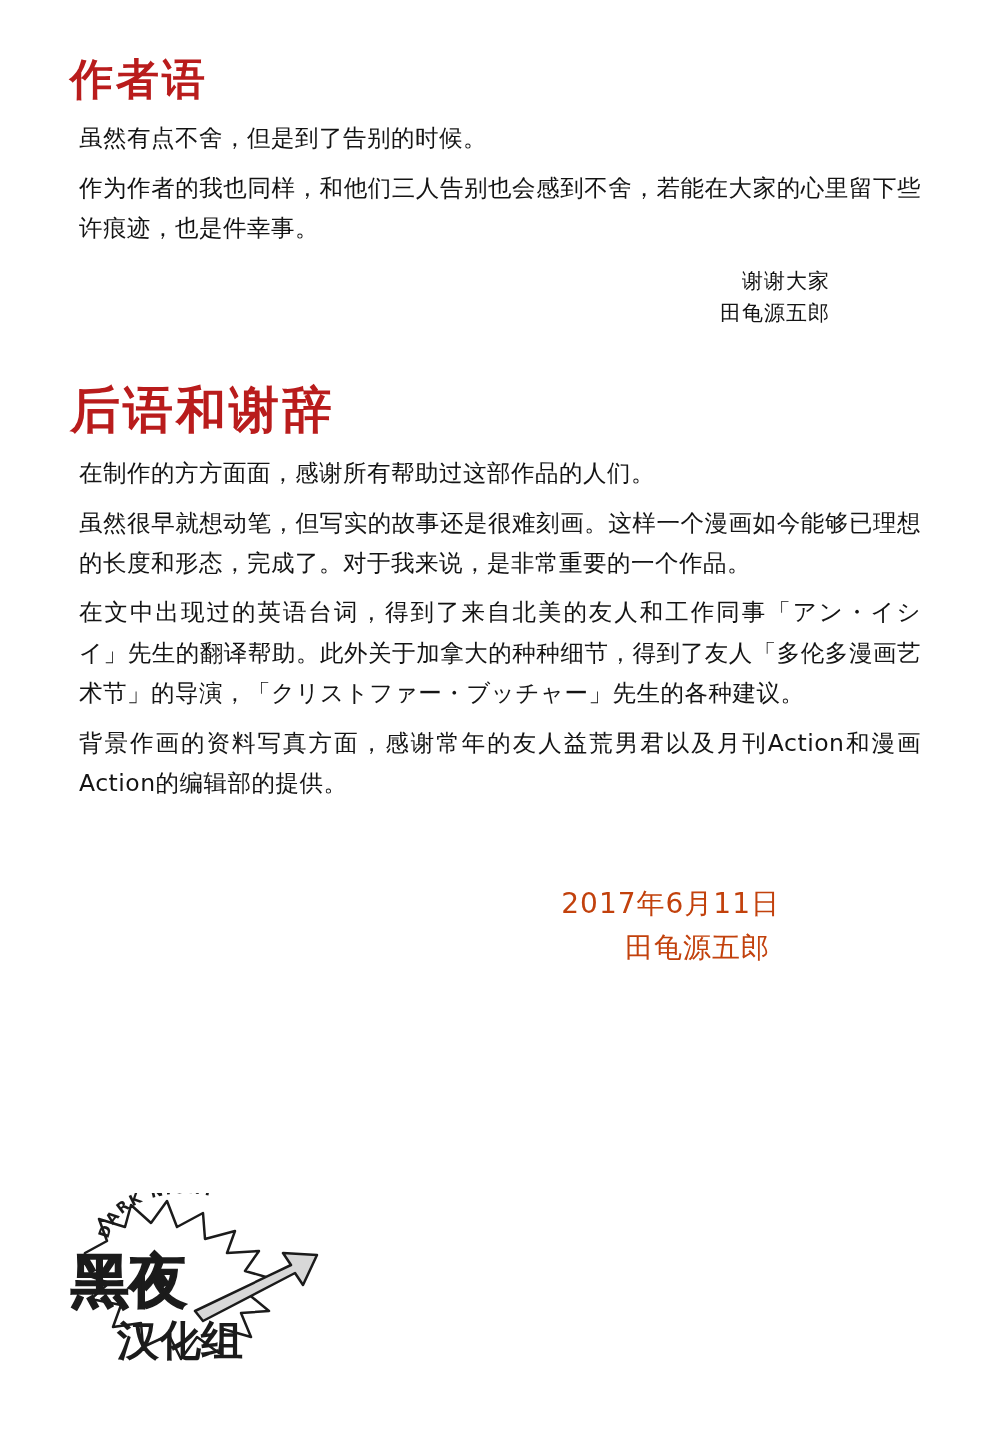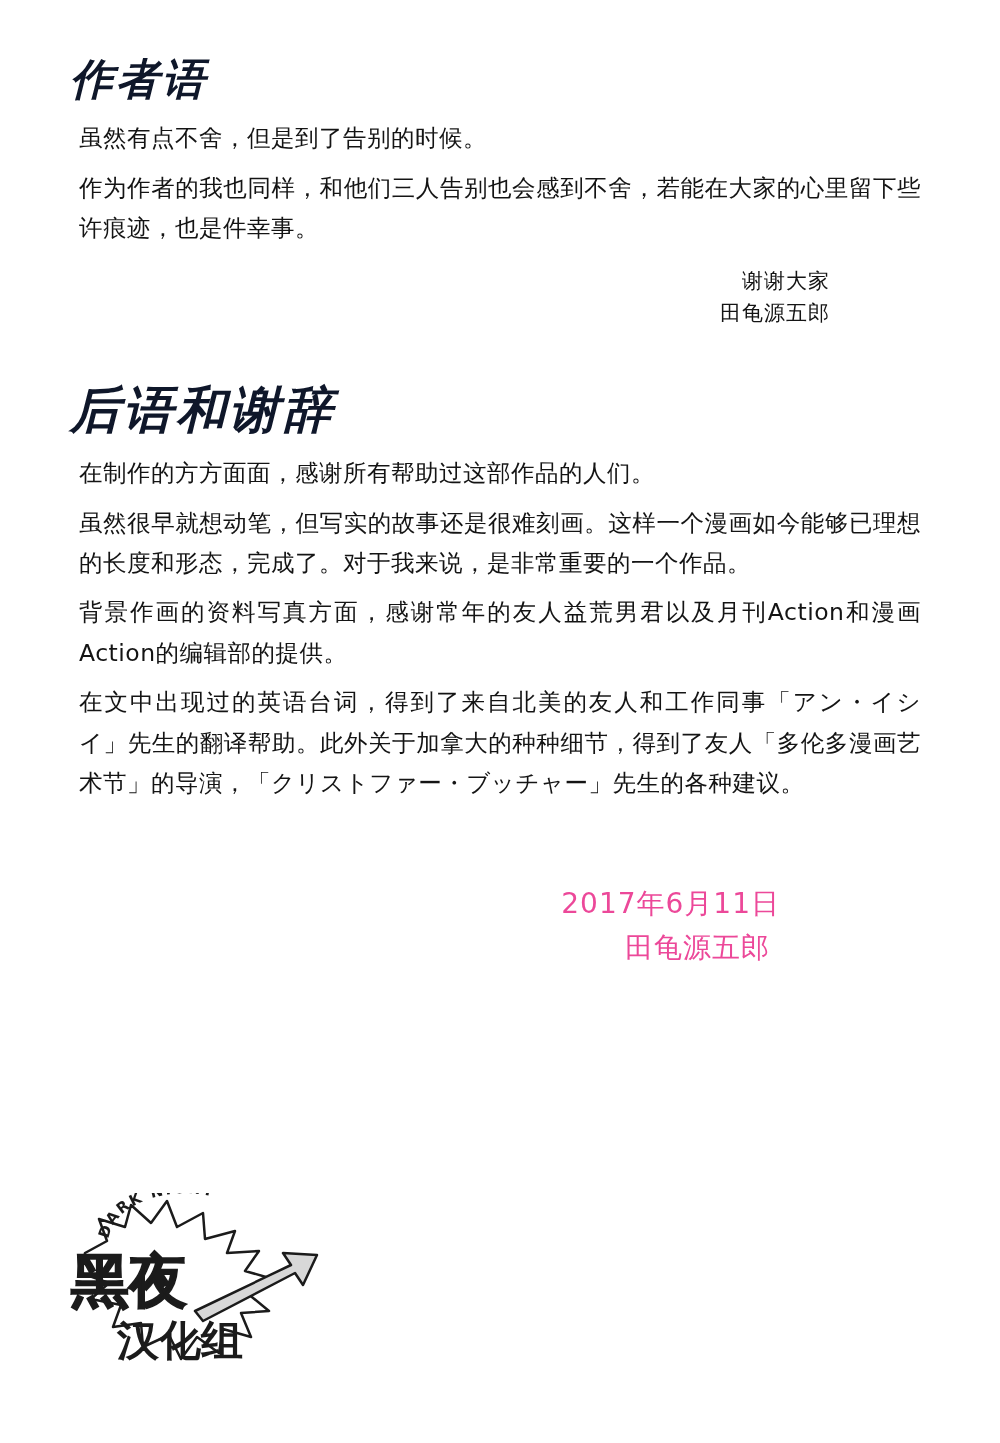--- a/index.html
+++ b/index.html
@@ -22,24 +22,23 @@
     position: absolute;
     left: 70px;
     top: 55px;
     width: 860px;
   }
   .heading {
     font-family: "DejaVu Sans", sans-serif;
     font-size: 43px;
     font-weight: bold;
     letter-spacing: 3px;
-    color: #0f172a;
+    color: #b91c1c;
     margin: 0 0 14px 0;
     line-height: 1.15;
-    font-style: italic;
   }
   .heading-2 {
     font-size: 50px;
     margin-top: 0;
   }
   .para {
     font-family: "DejaVu Sans", sans-serif;
     font-size: 23.5px;
     line-height: 1.72;
     color: #141414;
@@ -67,21 +66,21 @@
   }
   .section-2 .para {
     margin-bottom: 0px;
   }
   .date-block {
     margin-top: 78px;
     text-align: right;
     padding-right: 150px;
     font-size: 28px;
     line-height: 1.6;
-    color: #ec4899;
+    color: #c2410c;
     letter-spacing: 2px;
   }
   .date-block .sig-line:last-child {
     padding-right: 10px;
   }
 
   
   .stamp {
     position: absolute;
     left: 55px;
@@ -113,22 +112,22 @@
       <div class="signature-block">
         <span class="sig-line">谢谢大家</span>
         <span class="sig-line">田龟源五郎</span>
       </div>
     </div>
 
     <div class="section-2">
       <h1 class="heading heading-2">后语和谢辞</h1>
       <p class="para">在制作的方方面面，感谢所有帮助过这部作品的人们。</p>
       <p class="para">虽然很早就想动笔，但写实的故事还是很难刻画。这样一个漫画如今能够已理想的长度和形态，完成了。对于我来说，是非常重要的一个作品。</p>
+      <p class="para">在文中出现过的英语台词，得到了来自北美的友人和工作同事「アン・イシイ」先生的翻译帮助。此外关于加拿大的种种细节，得到了友人「多伦多漫画艺术节」的导演，「クリストファー・ブッチャー」先生的各种建议。</p>
       <p class="para">背景作画的资料写真方面，感谢常年的友人益荒男君以及月刊Action和漫画Action的编辑部的提供。</p>
-      <p class="para">在文中出现过的英语台词，得到了来自北美的友人和工作同事「アン・イシイ」先生的翻译帮助。此外关于加拿大的种种细节，得到了友人「多伦多漫画艺术节」的导演，「クリストファー・ブッチャー」先生的各种建议。</p>
 
       <div class="date-block">
         <span class="sig-line">2017年6月11日</span>
         <span class="sig-line">田龟源五郎</span>
       </div>
     </div>
 
   </div>
 
   <div class="stamp">

